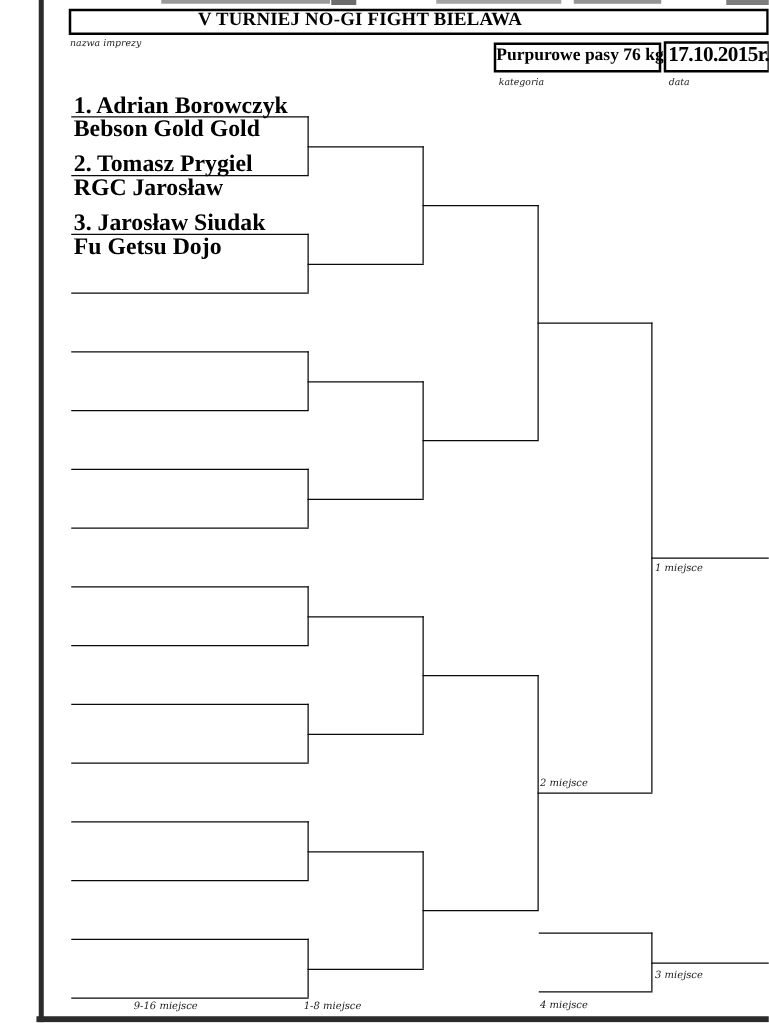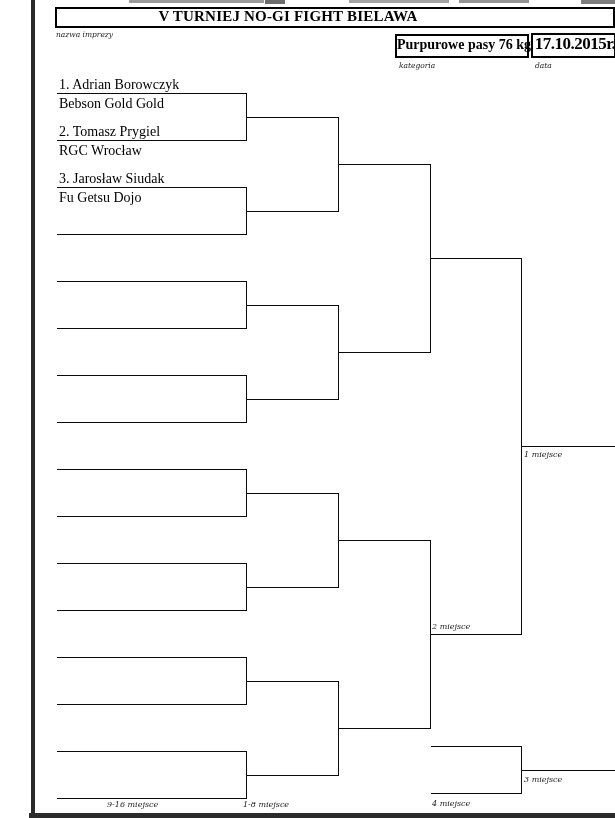--- a/index.html
+++ b/index.html
@@ -7,21 +7,21 @@
         font-family:"Liberation Serif","DejaVu Serif",serif;color:#000;margin-left:29px;}
   .box{position:absolute;border:2px solid #000;background:#fff;box-sizing:border-box;}
   .title-text{position:absolute;left:26px;top:8px;width:466px;text-align:center;
               font-weight:bold;font-size:15px;letter-spacing:.2px;white-space:nowrap;}
   .cat-text{position:absolute;left:368px;top:37px;width:132px;text-align:center;
             font-weight:bold;font-size:14px;white-space:nowrap;}
   .date-text{position:absolute;left:504px;top:34px;width:84px;text-align:center;
              font-weight:bold;font-size:17px;letter-spacing:-.5px;white-space:nowrap;}
   .field-label{position:absolute;font-style:italic;font-size:7.5px;color:#222;
                font-family:"DejaVu Serif",serif;white-space:nowrap;}
-  .entrant-name,.entrant-team{position:absolute;font-weight:normal;font-size:14px;
+  .entrant-name,.entrant-team{position:absolute;font-weight:bold;font-size:19px;
                white-space:nowrap;line-height:16px;}
   .place-label{position:absolute;font-style:italic;font-size:8px;color:#1a1a1a;
                font-family:"DejaVu Serif",serif;text-align:left;width:90px;white-space:nowrap;}
   .hline,.vline{position:absolute;background:#0a0a0a;}
   .artifact{position:absolute;}
 </style>
 </head>
 <body>
 
 <div class="page">
@@ -37,21 +37,21 @@
   <div class="box" style="left:502px;top:33px;width:85px;height:25px;"></div>
   <div class="date-text">17.10.2015r.</div>
   <div class="field-label" style="left:506px;top:61px;">data</div>
 
   <div id="bracket">
 
     <div class="entrant-name" style="left:30px;top:77px;">1. Adrian Borowczyk</div>
     <div class="entrant-team" style="left:30px;top:96px;">Bebson Gold Gold</div>
 
     <div class="entrant-name" style="left:30px;top:124px;">2. Tomasz Prygiel</div>
-    <div class="entrant-team" style="left:30px;top:143px;">RGC Wrocław</div>
+    <div class="entrant-team" style="left:30px;top:143px;">RGC Jarosław</div>
 
     <div class="entrant-name" style="left:30px;top:171px;">3. Jarosław Siudak</div>
     <div class="entrant-team" style="left:30px;top:190px;">Fu Getsu Dojo</div>
 
     <div class="place-label" style="left:495px;top:450px;">1 miejsce</div>
     <div class="place-label" style="left:403px;top:622px;">2 miejsce</div>
     <div class="place-label" style="left:495px;top:775px;">3 miejsce</div>
     <div class="place-label" style="left:403px;top:799px;">4 miejsce</div>
     <div class="place-label" style="left:78px;top:800px;width:100px;">9-16 miejsce</div>
     <div class="place-label" style="left:214px;top:800px;width:100px;">1-8 miejsce</div>

